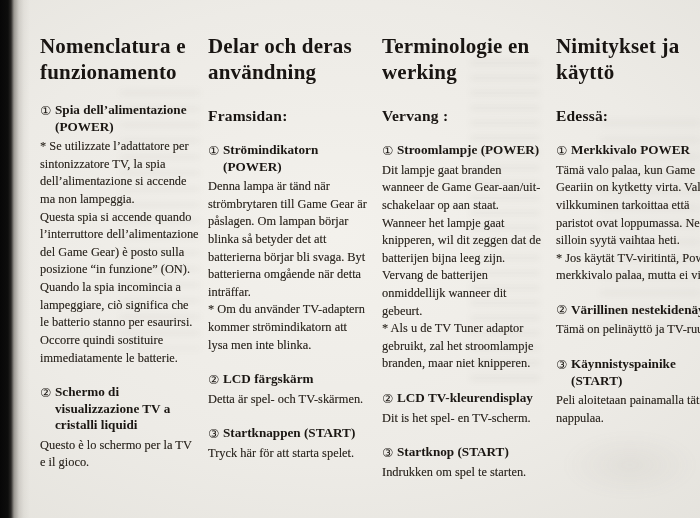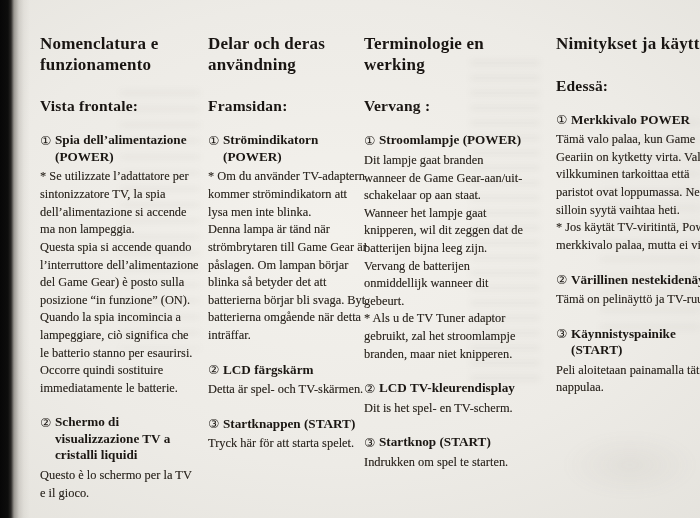--- a/index.html
+++ b/index.html
@@ -35,25 +35,25 @@
         background: repeating-linear-gradient(to bottom, rgba(125,120,112,0.10) 0 6px, rgba(0,0,0,0) 6px 17px); }
   .b4 { left: 560px; top: 430px; width: 140px; height: 70px;
         background: radial-gradient(ellipse at 50% 50%, rgba(130,125,118,0.14), rgba(0,0,0,0) 70%); }
 
   .col {
     position: absolute; top: 34px; z-index: 2;
     color: #2a2520;
   }
   .col-1 { left: 40px;  width: 160px; }
   .col-2 { left: 208px; width: 160px; }
-  .col-3 { left: 364px; width: 162px; }
+  .col-3 { left: 382px; width: 162px; }
   .col-4 { left: 556px; width: 168px; }
 
   .title {
-    font-size: 17px; font-weight: bold; line-height: 1.22;
+    font-size: 21px; font-weight: bold; line-height: 1.22;
     color: #191512; letter-spacing: 0.2px;
   }
   .subtitle {
     font-size: 15.5px; font-weight: bold; color: #191512;
     margin-top: 22px; letter-spacing: 0.2px;
   }
   .section { margin-top: 17px; }
   .sec-head {
     display: flex; align-items: flex-start;
     font-size: 13.2px; font-weight: bold; color: #1b1713;
@@ -76,21 +76,20 @@
 
 <div class="page">
   <div class="binding"></div>
   <div class="bleed b1"></div>
   <div class="bleed b2"></div>
   <div class="bleed b3"></div>
   <div class="bleed b4"></div>
 
   <div class="col col-1">
     <div class="title">Nomenclatura e funzionamento</div>
-    <div class="subtitle">Vista frontale:</div>
     <div class="section">
       <div class="sec-head">
         <span class="sec-num">①</span>
         <span class="sec-title">Spia dell’alimentazione (POWER)</span>
       </div>
       <div class="sec-body">
         <p>* Se utilizzate l’adattatore per sintonizzatore TV, la spia dell’alimentazione si accende ma non lampeggia.</p>
         <p>Questa spia si accende quando l’interruttore dell’alimentazione del Game Gear) è posto sulla posizione “in funzione” (ON). Quando la spia incomincia a lampeggiare, ciò significa che le batterio stanno per esaurirsi. Occorre quindi sostituire immediatamente le batterie.</p>
       </div>
     </div>
@@ -108,22 +107,22 @@
 
   <div class="col col-2">
     <div class="title">Delar och deras användning</div>
     <div class="subtitle">Framsidan:</div>
     <div class="section">
       <div class="sec-head">
         <span class="sec-num">①</span>
         <span class="sec-title">Strömindikatorn (POWER)</span>
       </div>
       <div class="sec-body">
+        <p>Denna lampa är tänd när strömbrytaren till Game Gear är påslagen. Om lampan börjar blinka så betyder det att batterierna börjar bli svaga. Byt batterierna omgående när detta inträffar.</p>
         <p>* Om du använder TV-adaptern kommer strömindikatorn att lysa men inte blinka.</p>
-        <p>Denna lampa är tänd när strömbrytaren till Game Gear är påslagen. Om lampan börjar blinka så betyder det att batterierna börjar bli svaga. Byt batterierna omgående när detta inträffar.</p>
       </div>
     </div>
     <div class="section">
       <div class="sec-head">
         <span class="sec-num">②</span>
         <span class="sec-title">LCD färgskärm</span>
       </div>
       <div class="sec-body">
         <p>Detta är spel- och TV-skärmen.</p>
       </div>

